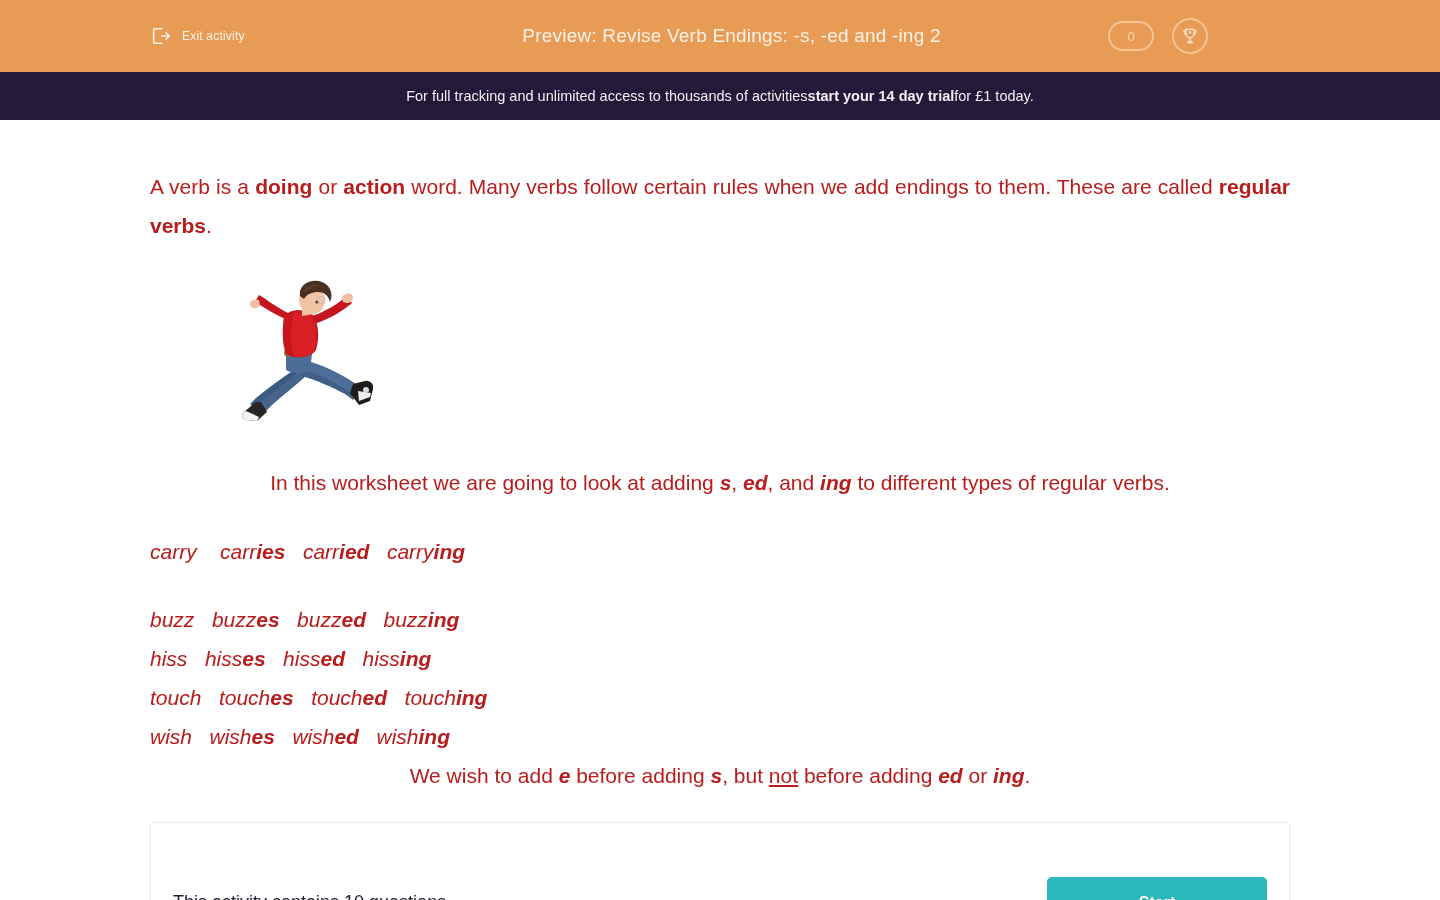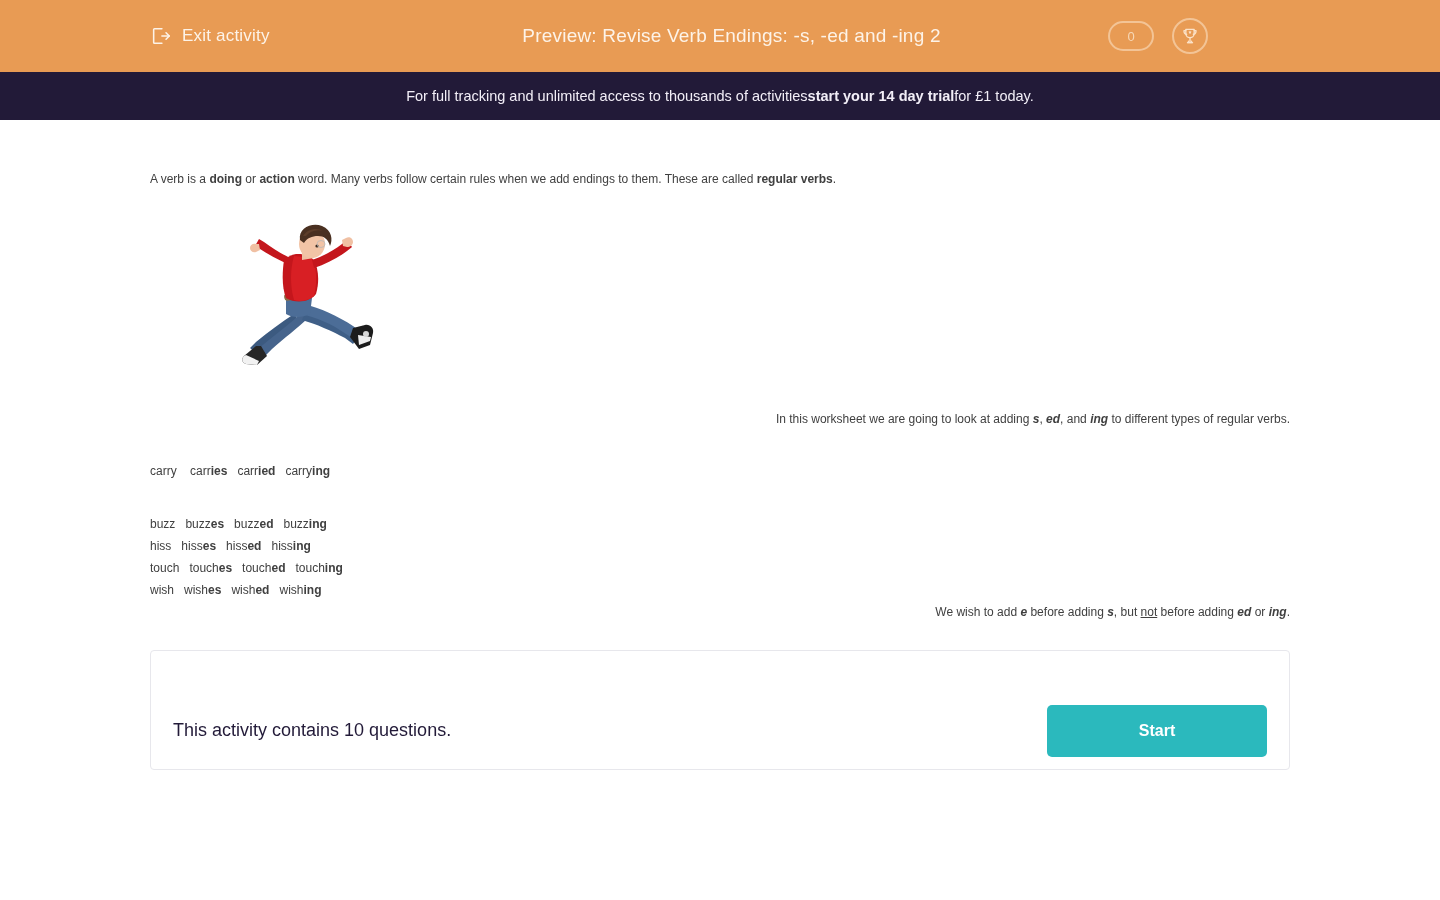--- a/index.html
+++ b/index.html
@@ -23,21 +23,21 @@
     position: absolute;
     left: 150px;
     display: flex;
     align-items: center;
     gap: 10px;
     cursor: pointer;
   }
   .exit-icon { width: 22px; height: 22px; display: block; }
   .exit-label {
     color: #fdf3e8;
-    font-size: 17px;
+    font-size: 12px;
     letter-spacing: .2px;
     white-space: nowrap;
   }
   .topbar-title {
     position: absolute;
     left: 0; right: 0;
     text-align: center;
     color: #fdf3e8;
     font-size: 19px;
     letter-spacing: .2px;
@@ -83,38 +83,39 @@
     color: #f2eef7;
     font-size: 14.5px;
   }
   .promo b { font-weight: bold; }
 
   
   .content {
     width: 1140px;
     margin: 0 auto;
     padding-top: 48px;
-    color: #404040;
-    font-size: 12px;
+    color: #b91c1c;
+    font-size: 21px;
     line-height: 1.85;
   }
   .para {
     text-align: justify;
     margin: 0;
   }
-  .para-left { text-align: right; margin: 0; }
+  .para-left { text-align: center; margin: 0; }
   .spacer-md { height: 30px; }
 
   .figure {
     margin: 28px 0 30px 70px;
     width: 180px; height: 160px;
   }
   .figure svg { width: 100%; height: 100%; display: block; }
 
   .verbline {
+    font-style: italic;
     margin: 0;
     white-space: pre;
   }
   .verbline b { font-weight: bold; }
   u { text-decoration: underline; }
   .bi { font-weight: bold; font-style: italic; }
   .b { font-weight: bold; }
 
   
   .card {

